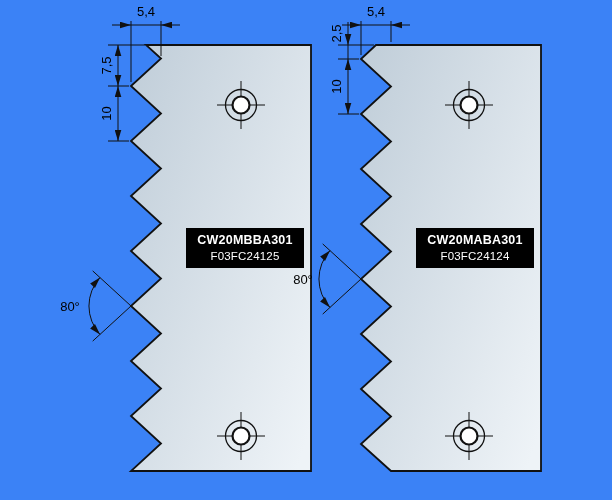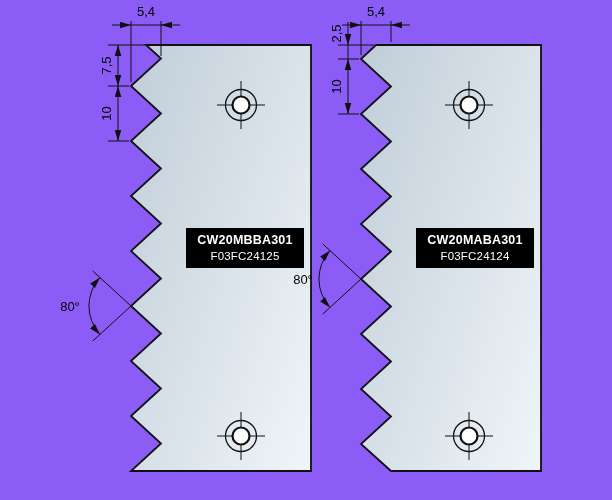--- a/index.html
+++ b/index.html
@@ -1,16 +1,16 @@
 <!DOCTYPE html>
 <html><head>
 <meta charset="utf-8">
 <style>
   html,body{margin:0;padding:0;background:#ffffff;}
-  .canvas{width:612px;height:500px;position:relative;background:#8b5cf6;overflow:hidden;
+  .canvas{width:612px;height:500px;position:relative;background:#3b82f6;overflow:hidden;
           font-family:"Liberation Sans",sans-serif;}
   svg{display:block;}
   .plate{stroke:#111111;stroke-width:1.8;stroke-linejoin:miter;}
   .dim{stroke:#111111;stroke-width:1;fill:none;}
   .thin{stroke:#111111;stroke-width:1;fill:none;}
   .hole-outer{fill:none;stroke:#111111;stroke-width:1.3;}
   .hole-inner{fill:#ffffff;stroke:#111111;stroke-width:2.2;}
   .dim-text{font-size:13px;fill:#000000;}
   .box-l1{font-size:12.5px;font-weight:bold;letter-spacing:0.2px;}
   .box-l2{font-size:11.5px;letter-spacing:0.2px;}

